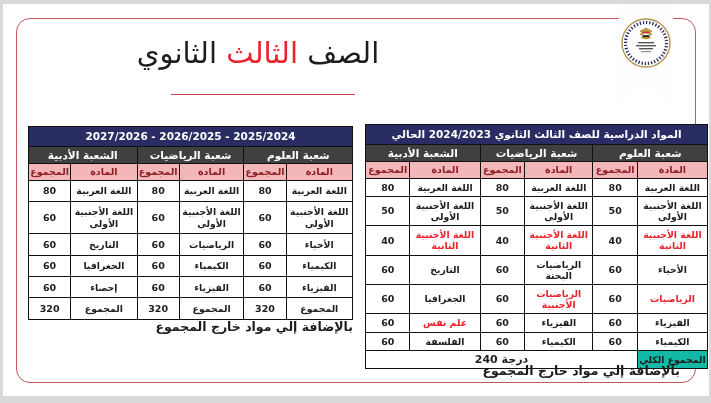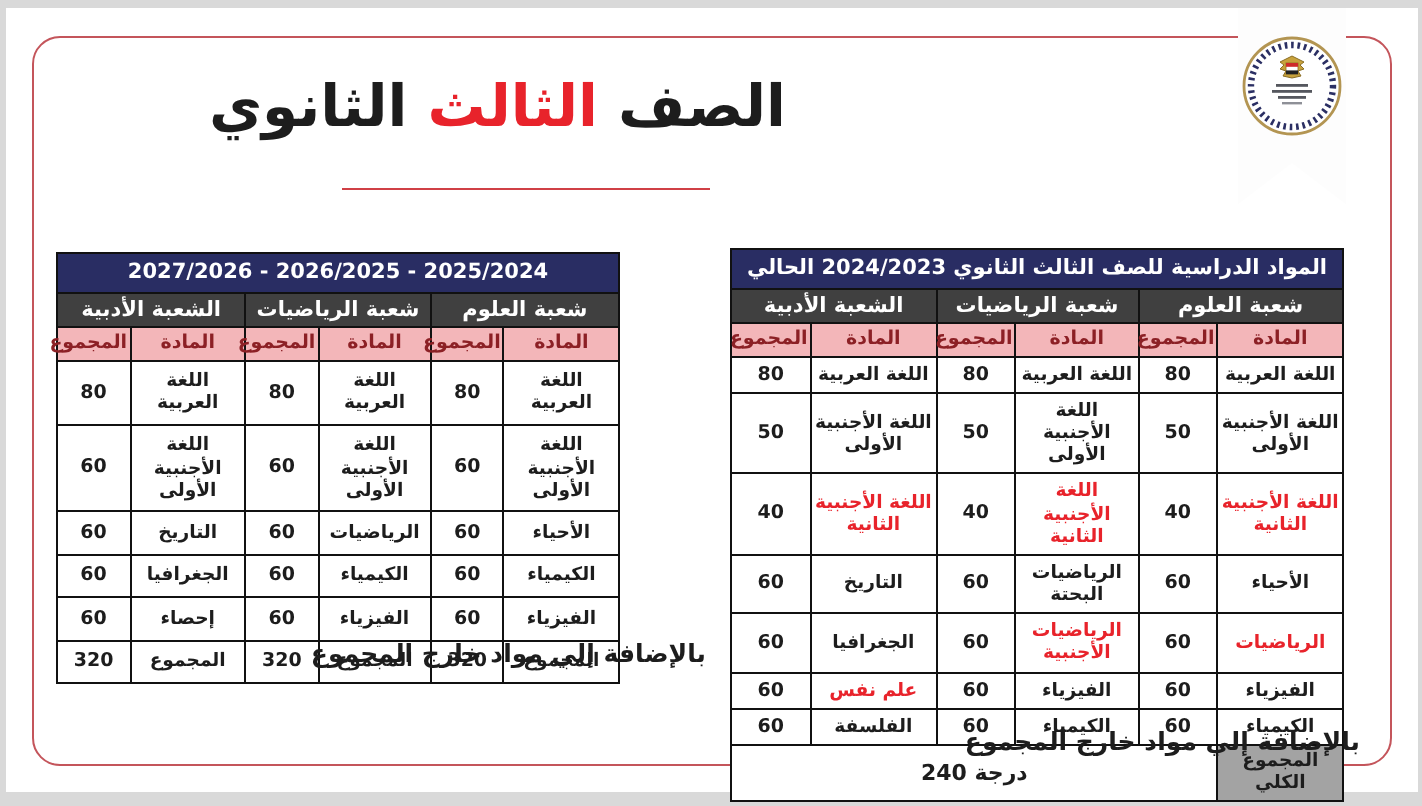--- a/index.html
+++ b/index.html
@@ -16,63 +16,63 @@
   .frame{
     position:absolute;left:13px;top:14px;right:13px;bottom:13px;
     border:1.6px solid #c4555b;border-radius:14px;
   }
   
   .title-wrap{
     position:absolute;left:120px;top:32px;width:270px;
     text-align:center;
   }
   .main-title{
-    margin:0;font-size:29px;font-weight:bold;color:#1d1d1d;
+    margin:0;font-size:29px;font-weight:normal;color:#1d1d1d;
     letter-spacing:-0.5px;white-space:nowrap;
   }
   .main-title .hl{color:#e8232b;}
   .title-underline{
     position:absolute;left:168px;top:90px;width:184px;height:0;
     border-top:1.6px solid #d04046;
   }
   
   .ribbon{
     position:absolute;left:616px;top:0;width:54px;height:98px;
     background:#fdfdfd;
     clip-path:polygon(0 0,100% 0,100% 100%,50% 79%,0 100%);
     filter:drop-shadow(0 2px 3px rgba(0,0,0,0.35));
   }
   .ribbon .emblem{position:absolute;left:2px;top:12px;}
   
   .tbl{
     position:absolute;border-collapse:collapse;table-layout:fixed;
     background:#fff;
   }
-  .tbl-current{left:362px;top:120px;width:307px;}
-  .tbl-future{left:25px;top:122px;width:282px;}
+  .tbl-current{left:362px;top:120px;width:343px;}
+  .tbl-future{left:25px;top:122px;width:325px;}
   .tbl td{
     border:1px solid #111;text-align:center;vertical-align:middle;
     font-weight:bold;color:#1d1d1d;
     padding:2px 1px;line-height:1.2;
   }
   .tbl .t-title{
     background:#292d63;color:#ffffff;font-size:10.5px;padding:3px 2px;
   }
   .tbl .t-group{
     background:#404040;color:#ffffff;font-size:10.5px;padding:2px 1px;
   }
   .tbl .t-sub{
     background:#f3b6b9;color:#8c2025;font-size:9.5px;padding:2px 1px;
   }
   .tbl .c-subject{font-size:9.3px;}
   .tbl .c-total{font-size:9.5px;}
   .tbl-future td.c-subject,.tbl-future td.c-total{padding:4.5px 1px;}
   .tbl-current td.c-subject,.tbl-current td.c-total{padding:3px 1px;}
   .red-text{color:#e8232b !important;}
-  .t-footer-label{font-size:9.3px;background:#a3a3a3;padding:4px 1px;}
+  .t-footer-label{font-size:9.3px;background:#14b8a6;padding:4px 1px;}
   .t-footer-value{font-size:11px;padding:4px 1px;}
   .ltr{direction:ltr;unicode-bidi:isolate;}
   
   .note{
     position:absolute;font-weight:bold;
     font-size:12.5px;color:#1d1d1d;
   }
   .note-future{left:25px;top:315px;width:325px;}
   .note-current{left:362px;top:359px;width:315px;}
 </style>

